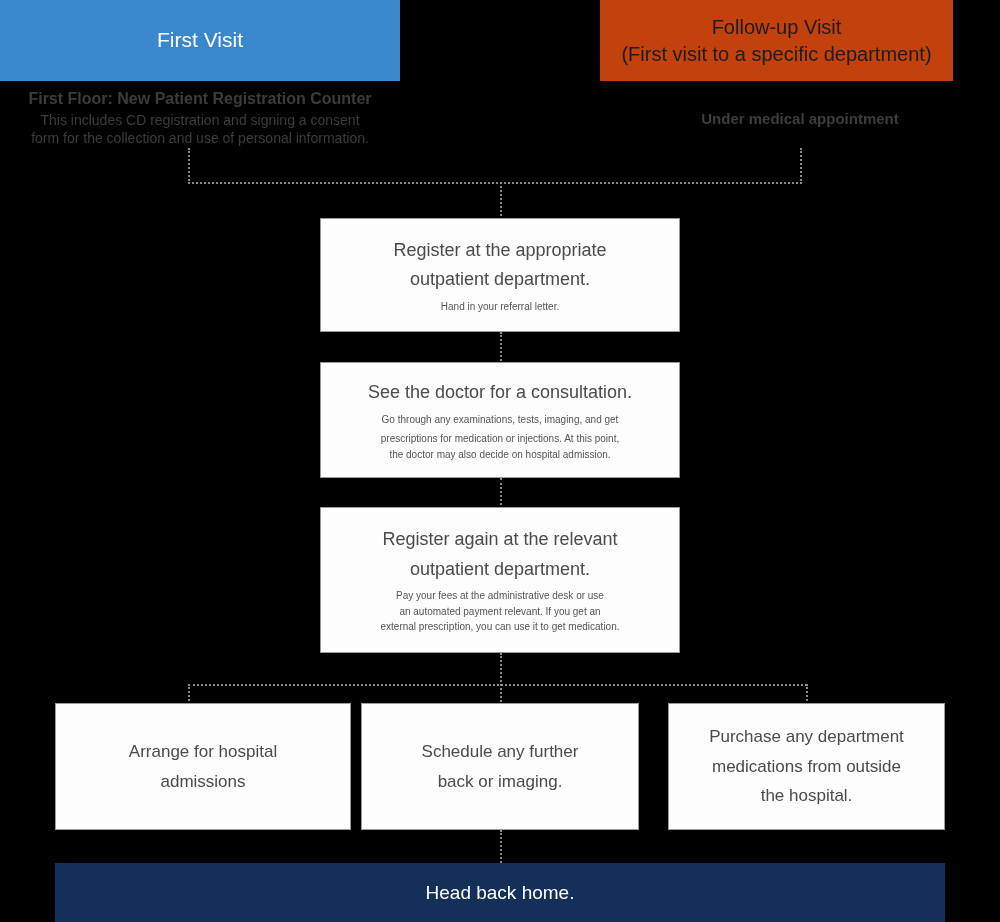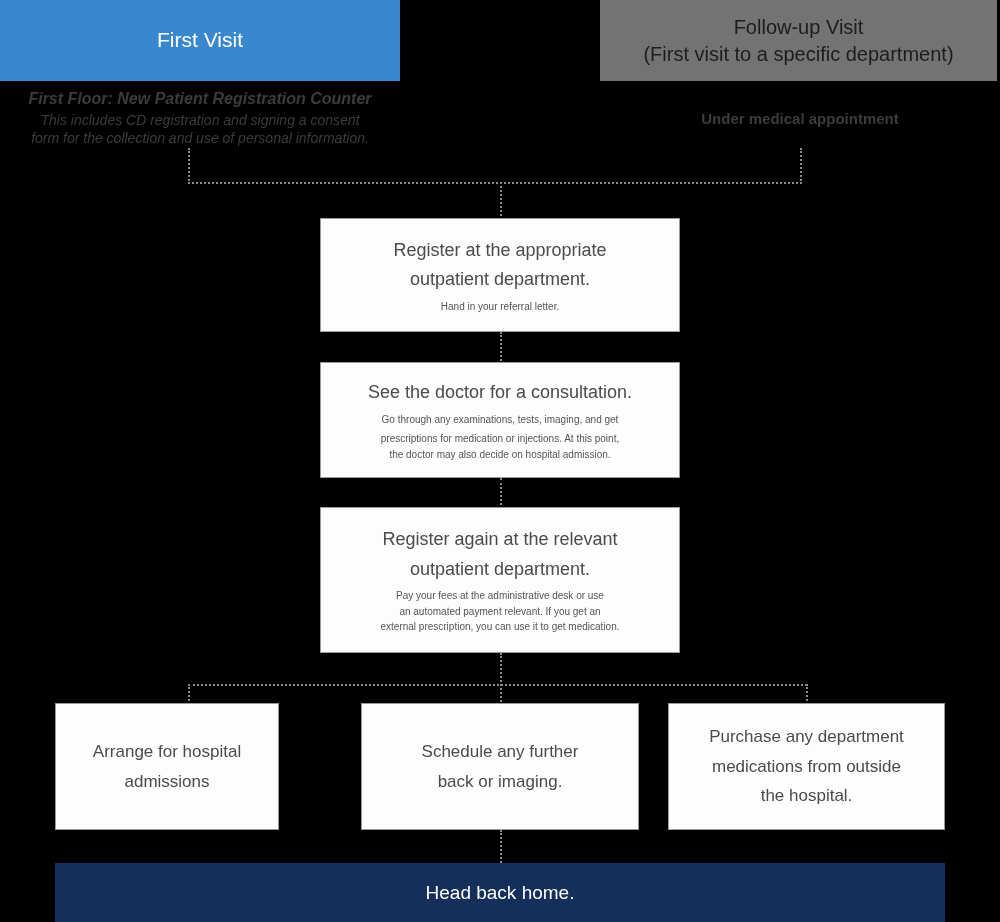--- a/index.html
+++ b/index.html
@@ -34,41 +34,40 @@
     top: 0;
     width: 400px;
     height: 81px;
     background: #3988ce;
     color: #ffffff;
     font-size: 21px;
   }
   #banner-followup {
     left: 600px;
     top: 0;
-    width: 397px;
+    width: 353px;
     height: 81px;
-    background: #737373;
+    background: #c2410c;
     color: #1d1d1f;
     font-size: 20px;
   }
   .banner-line { display: block; }
 
   
   .caption {
     position: absolute;
     text-align: center;
     color: #3c3c3c;
     line-height: 1.35;
   }
   #caption-first {
     left: 0;
     top: 88px;
     width: 400px;
     font-size: 15px;
-    font-style: italic;
   }
   #caption-first .cap-strong {
     display: block;
     font-weight: bold;
     font-size: 16px;
     padding-bottom: 1px;
   }
   #caption-first .cap-line {
     display: block;
     font-size: 14px;
@@ -122,21 +121,21 @@
   }
   .box.simple .box-title {
     font-size: 17px;
     line-height: 1.75;
   }
 
   #box-register   { left: 320px; top: 218px; width: 360px; height: 114px; }
   #box-consult    { left: 320px; top: 362px; width: 360px; height: 116px; }
   #box-register2  { left: 320px; top: 507px; width: 360px; height: 146px; }
 
-  #box-admission  { left: 55px;  top: 703px; width: 224px; height: 127px; }
+  #box-admission  { left: 55px;  top: 703px; width: 296px; height: 127px; }
   #box-tests      { left: 361px; top: 703px; width: 278px; height: 127px; }
   #box-pharmacy   { left: 668px; top: 703px; width: 277px; height: 127px; }
 
   
   #bar-home {
     position: absolute;
     left: 55px;
     top: 863px;
     width: 890px;
     height: 59px;

